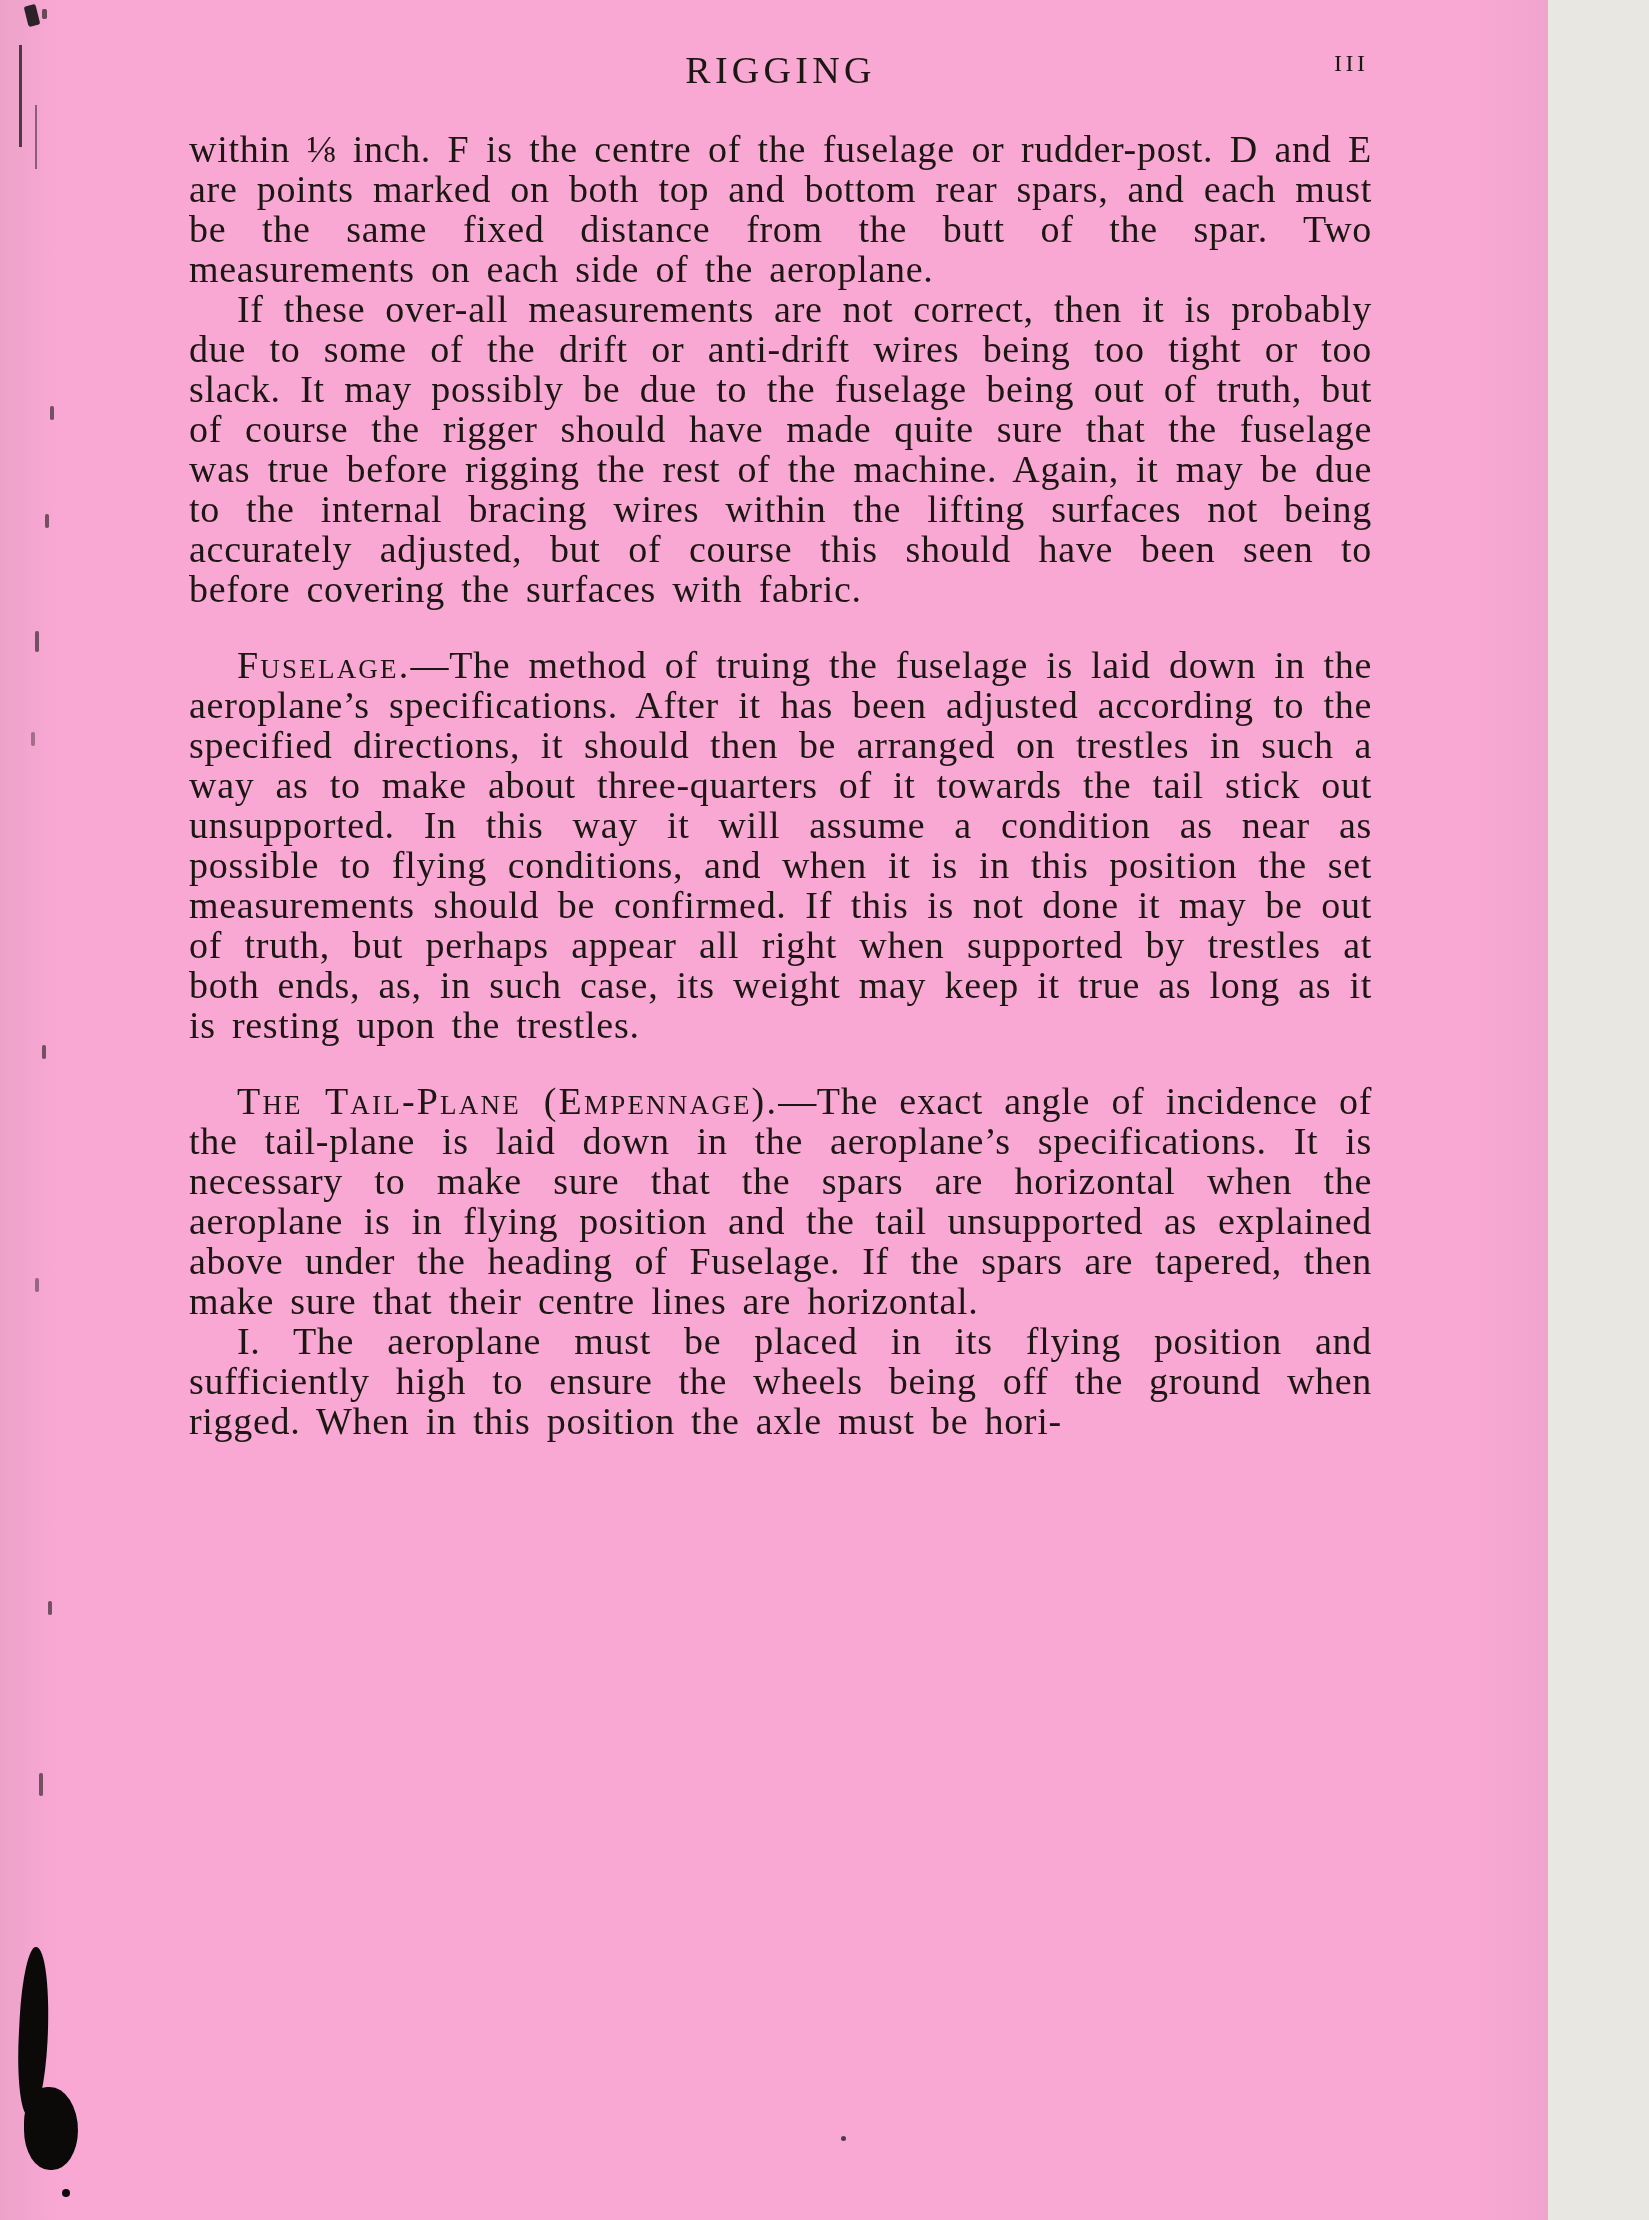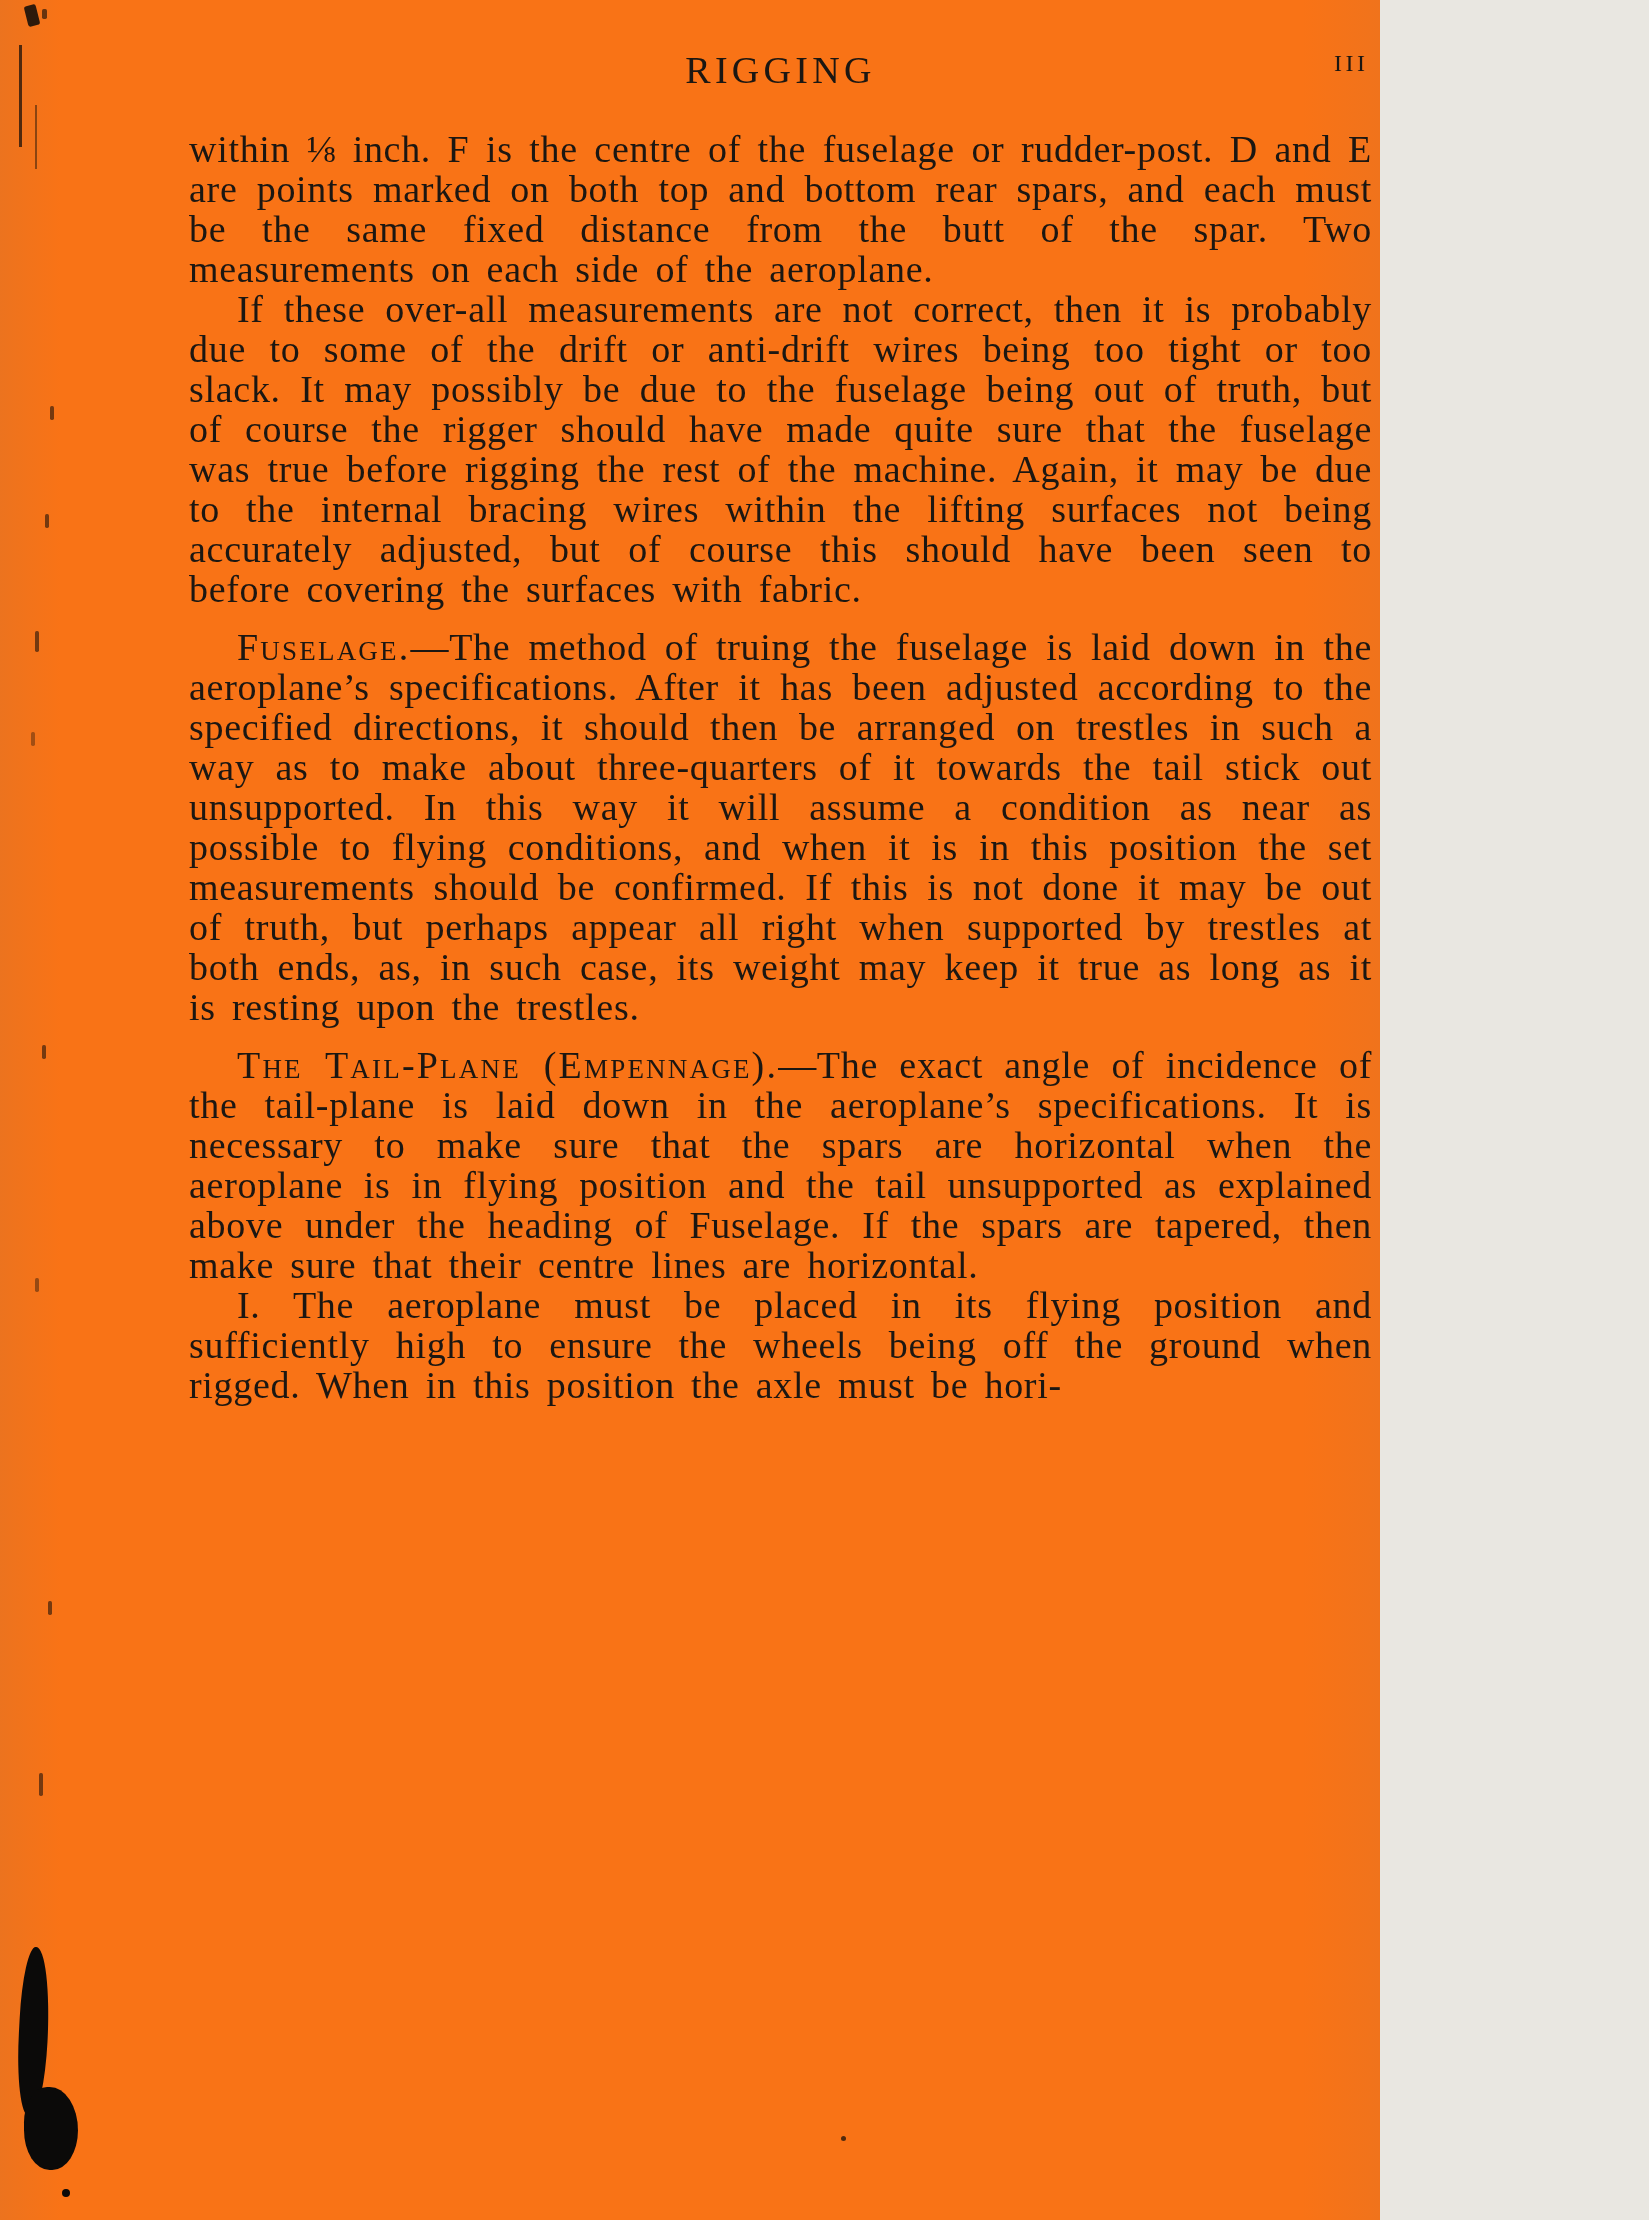--- a/index.html
+++ b/index.html
@@ -1,21 +1,21 @@
 <!DOCTYPE html>
 <html style="font-size:14px"><head>
   <meta charset="utf-8">
   <style>
     * { margin: 0; padding: 0; box-sizing: border-box; }
     html, body { background: #e9e7e1; }
     .page {
       position: relative;
-      width: 1380px;
+      width: 1548px;
       height: 2221px;
-      background: #f97316;
+      background: #f9a8d4;
       overflow: hidden;
       font-family: "Liberation Serif", "DejaVu Serif", serif;
       color: #1c1712;
     }
     
     .page::before {
       content: "";
       position: absolute;
       left: 0; top: 0; right: 0; bottom: 0;
       background:
@@ -42,21 +42,21 @@
       letter-spacing: 3.5px;
     }
     .para {
       font-size: 38px;
       line-height: 40px;
       text-align: justify;
       letter-spacing: 0.7px;
       word-spacing: 6px;
     }
     .indent { text-indent: 48px; }
-    .section { margin-top: 18px; }
+    .section { margin-top: 36px; }
     .lead { font-variant: small-caps; letter-spacing: 2.2px; }
 
     
     .artifact { position: absolute; background: #0b0a09; }
     .rline1 { left: 1616px; top: 0; width: 3.5px; height: 2221px; opacity: .75; border-radius: 1.7px; }
     .rline2 { left: 1631px; top: 0; width: 7.8px; height: 2221px; opacity: .92; }
     .rline3 { left: 1601px; top: 899px; width: 2.6px; height: 1321px; opacity: .45; }
     .ink-blob  { left: 19px; top: 1947px; width: 29px; height: 169px; border-radius: 46% 60% 48% 52%; transform: rotate(3deg); }
     .ink-blob2 { left: 24px; top: 2087px; width: 54px; height: 83px; border-radius: 45% 55% 50% 50%; }
     .corner-dot { left: 62px; top: 2189px; width: 7.8px; height: 7.8px; border-radius: 50%; }

